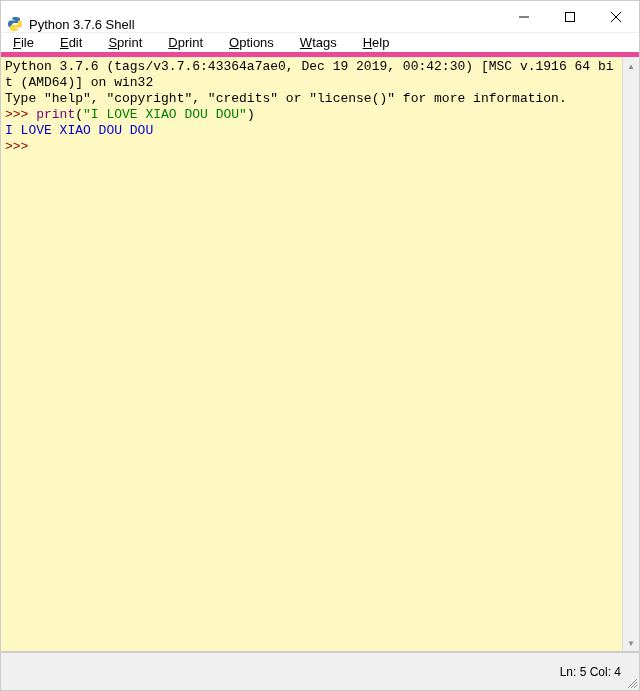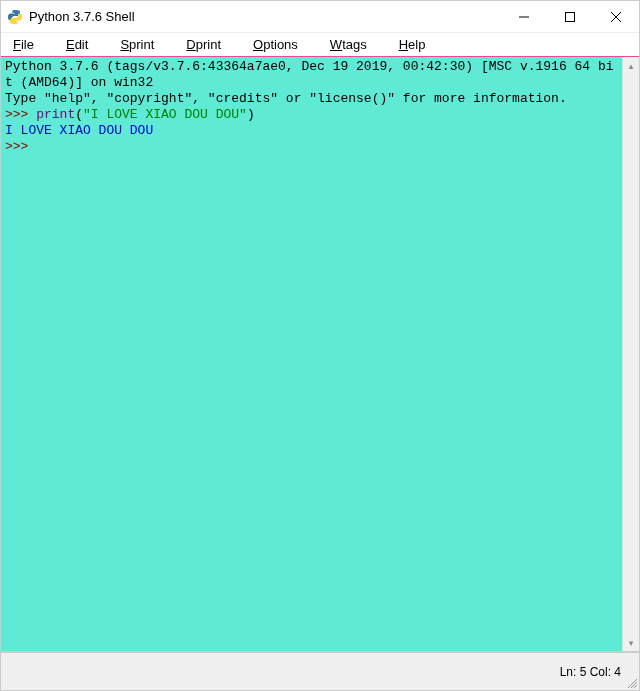--- a/index.html
+++ b/index.html
@@ -12,21 +12,21 @@
     height: 691px;
     display: flex;
     flex-direction: column;
     border: 1px solid #ccc;
     overflow: hidden;
   }
   .titlebar {
     height: 32px;
     background: #fff;
     display: flex;
-    align-items: center;
+    align-items: flex-end;
     padding-left: 6px;
     border-bottom: 1px solid #eee;
     user-select: none;
   }
   .app-icon {
     width: 16px;
     height: 16px;
     margin-right: 6px;
     display: inline-block;
   }
@@ -44,40 +44,40 @@
     height: 100%;
     display: flex;
     align-items: center;
     justify-content: center;
     font-size: 10px;
     color: #000;
   }
   .menubar {
     height: 24px;
     display: flex;
-    align-items: center;
+    align-items: flex-end;
     padding: 0 4px;
     font-size: 13px;
-    gap: 16px;
-    border-bottom: 1px solid #ec4899;
+    gap: 10px;
+    border-bottom: 5px solid #ec4899;
     background: #fff;
   }
   .menu-item {
     padding: 2px 8px;
   }
   .menu-item .ul { text-decoration: underline; }
   .editor-wrap {
     flex: 1;
     display: flex;
     min-height: 0;
     border-bottom: 1px solid #ccc;
   }
   .editor {
     flex: 1;
-    background: #5eead4;
+    background: #fef9c3;
     font-family: "Courier New", "SimSun", monospace;
     font-size: 13px;
     line-height: 16px;
     padding: 2px 4px;
     white-space: pre-wrap;
     word-break: break-all;
     overflow-y: auto;
     color: #000;
   }
   .scrollbar-stub {

